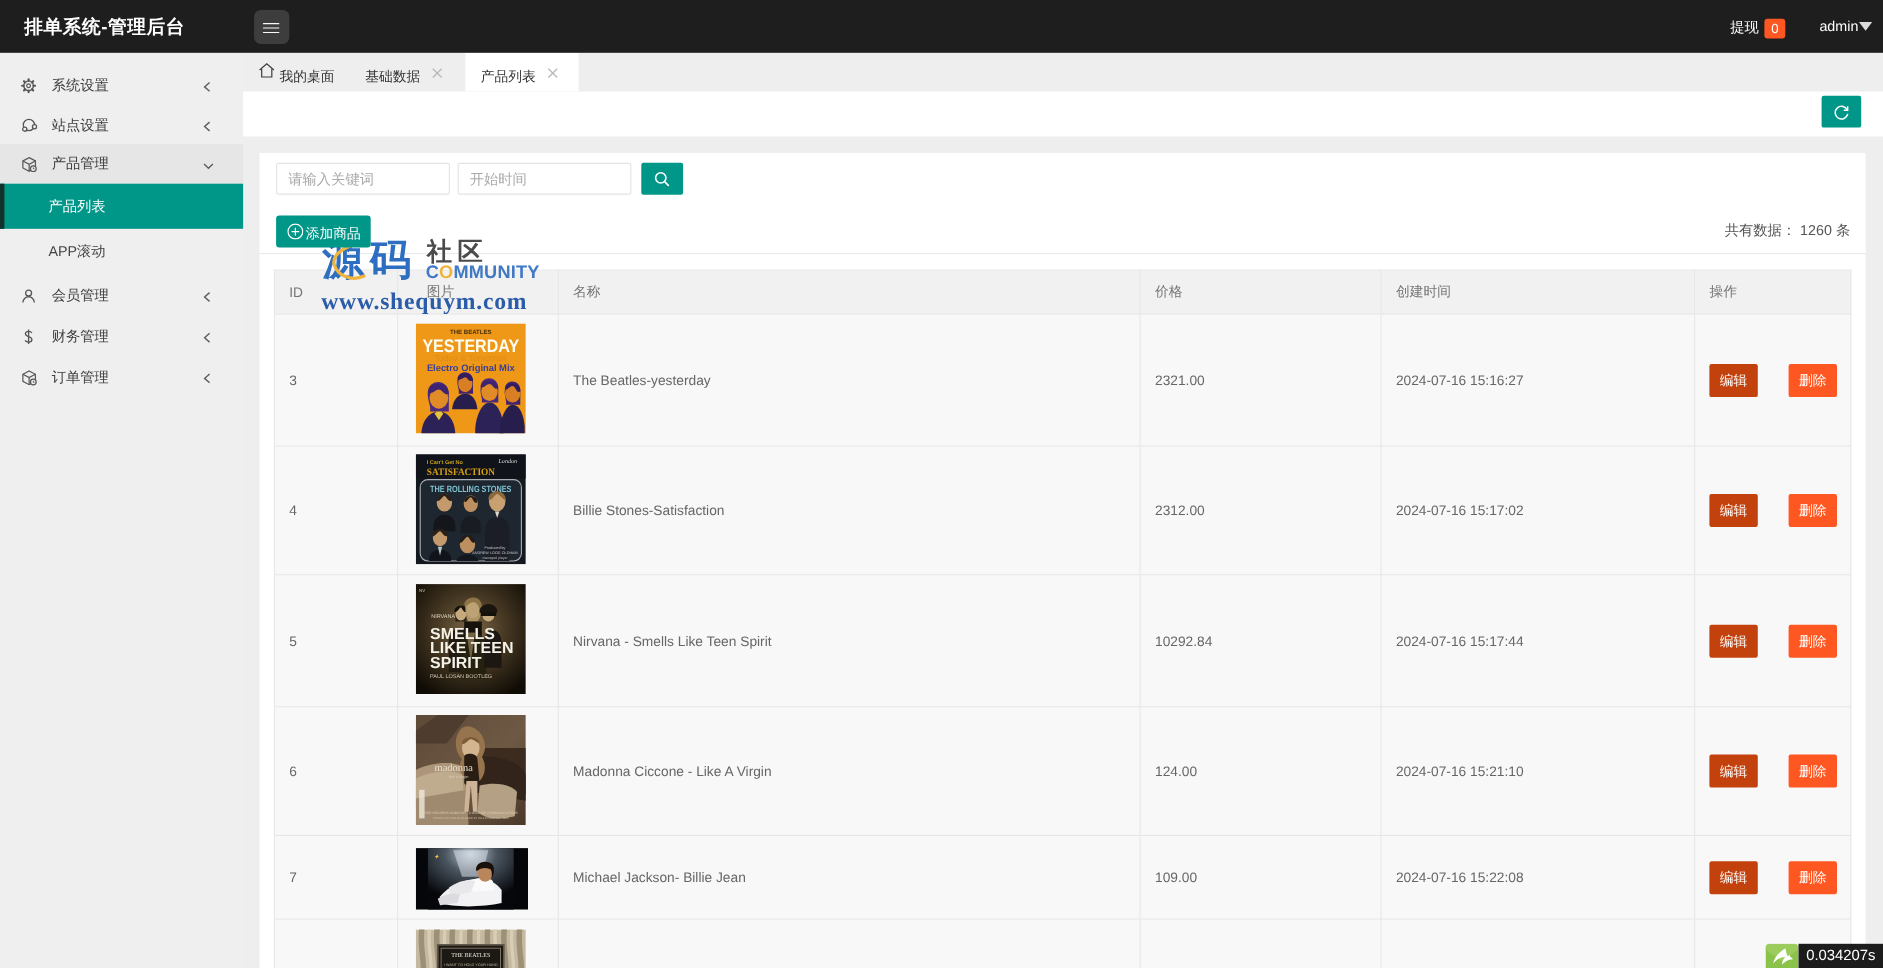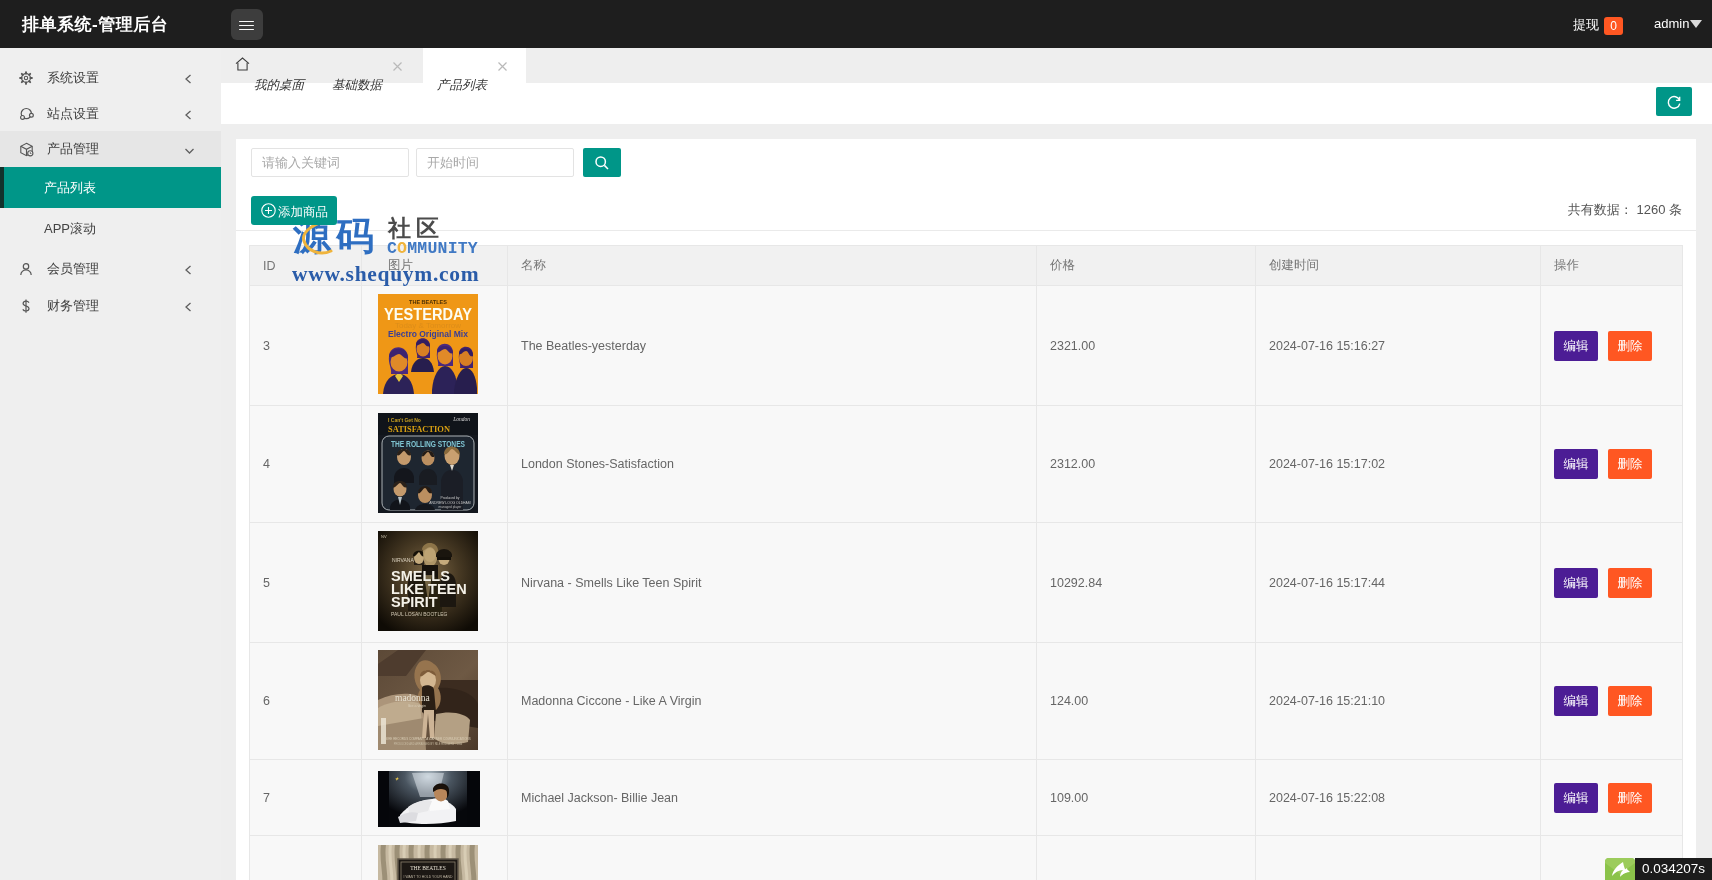--- a/index.html
+++ b/index.html
@@ -20,21 +20,21 @@
 .sitem .ico{position:absolute;left:19px;top:50%;transform:translateY(-50%);width:14px;height:14px;}
 .sitem .chev{position:absolute;left:184px;top:50%;transform:translateY(-50%);width:9px;height:11px;}
 .sub{position:absolute;left:0;width:221px;color:#444;font-size:13px;}
 .sub .txt{position:absolute;left:44px;top:50%;transform:translateY(-50%);}
 #subactive{top:119px;height:41px;background:#009688;}
 #subactive .txt{color:#fff;}
 #subactive .bar{position:absolute;left:0;top:0;width:4px;height:41px;background:#12322c;}
 
 #tabbar{position:absolute;left:221px;top:48px;width:1491px;height:35px;background:#eeeeee;z-index:4;}
 .tab{position:absolute;top:0;height:35px;font-size:12.5px;color:#333;}
-.tab .tt{position:absolute;top:29px;font-style:italic;}
+.tab .tt{position:absolute;top:14px;}
 #tab3{left:202px;width:103px;background:#fff;}
 #whitestrip{position:absolute;left:221px;top:83px;width:1491px;height:41px;background:#fff;z-index:3;}
 #refreshbtn{position:absolute;left:1656px;top:87px;width:36px;height:29px;background:#009688;border-radius:2px;z-index:4;}
 
 #panel{position:absolute;left:236px;top:139px;width:1460px;height:741px;background:#fff;}
 .inp{position:absolute;top:9px;width:158px;height:29px;border:1px solid #e3e3e3;border-radius:2px;background:#fff;font-size:13px;color:#a9a9a9;line-height:27px;padding-left:10px;}
 #inp1{left:15px;}
 #inp2{left:180px;}
 #searchbtn{position:absolute;left:347px;top:9px;width:38px;height:29px;background:#009688;border-radius:2px;}
 #addbtn{position:absolute;left:15px;top:57px;width:86px;height:29px;background:#009688;border-radius:3px;color:#fff;font-size:12.5px;z-index:4;}
@@ -43,21 +43,21 @@
 #divider{position:absolute;left:0;top:91px;width:1460px;height:1px;background:#eaeaea;}
 
 #tbl{position:absolute;left:13px;top:106px;width:1433px;border-collapse:collapse;table-layout:fixed;font-size:12.5px;color:#666;}
 #tbl th,#tbl td{border:1px solid #e7e7e7;font-weight:normal;text-align:left;padding:0 0 0 13px;}
 #tbl th{height:40px;background:#f1f1f1;color:#757575;}
 #tbl td{background:#f8f8f8;}
 #tbl td.imgc{padding:0 0 0 16px;}
 .rowimg{display:block;}
 .opc{padding-left:13px !important;}
 .btn{display:inline-block;width:44px;height:30px;border-radius:2px;color:#fff;font-size:12.5px;text-align:center;line-height:30px;vertical-align:middle;}
-.btn.e{background:#4c1d95;margin-right:10px;}
+.btn.e{background:#c2410c;margin-right:28px;}
 .btn.d{background:#ff5722;}
 
 #wm{position:absolute;left:236px;top:139px;width:1460px;height:603px;z-index:3;pointer-events:none;}
 
 #tracebox{position:absolute;left:1605px;top:858px;width:107px;height:22px;z-index:20;}
 </style>
 </head>
 <body>
 <div id="topbar">
   <div id="logo">排单系统-管理后台</div>
@@ -132,20 +132,32 @@
       <span class="chev"><svg width="9" height="11" viewBox="0 0 9 11" fill="none" stroke="#5f5f5f" stroke-width="1.3">
           <path d="M6.5 1.5 L2 5.5 L6.5 9.5"></path>
         </svg></span>
     </div>
   <div class="sitem" style="top:239px" id="it5">
       <span class="ico"><svg width="14" height="15" viewBox="0 0 14 15" fill="none" stroke="#565656" stroke-width="1.2">
           <path d="M10 3.6 C9.3 2.6 8.2 2.2 7 2.2 C5.3 2.2 4.1 3.1 4.1 4.4 C4.1 7.6 10 6.3 10 9.6 C10 11.1 8.6 12 7 12 C5.6 12 4.4 11.5 3.8 10.4"></path>
           <path d="M7 0.6 V13.8"></path>
         </svg></span>
       <span class="txt">财务管理</span>
+      <span class="chev"><svg width="9" height="11" viewBox="0 0 9 11" fill="none" stroke="#5f5f5f" stroke-width="1.3">
+          <path d="M6.5 1.5 L2 5.5 L6.5 9.5"></path>
+        </svg></span>
+    </div>
+  <div class="sitem" style="top:276px" id="it6">
+      <span class="ico"><svg width="15" height="15" viewBox="0 0 15 15" fill="none" stroke="#565656" stroke-width="1.1">
+          <path d="M7.5 1.3 L13.2 4.3 V10.7 L7.5 13.7 L1.8 10.7 V4.3 Z"></path>
+          <path d="M1.8 4.3 L7.5 7.3 L13.2 4.3 M7.5 7.3 V13.7"></path>
+          <circle cx="11.3" cy="11.3" r="2.6" fill="#efefef"></circle>
+          <path d="M11.3 10.2 V11.5 H12.4" stroke-width="0.9"></path>
+        </svg></span>
+      <span class="txt">订单管理</span>
       <span class="chev"><svg width="9" height="11" viewBox="0 0 9 11" fill="none" stroke="#5f5f5f" stroke-width="1.3">
           <path d="M6.5 1.5 L2 5.5 L6.5 9.5"></path>
         </svg></span>
     </div>
 </div>
 
 <div id="tabbar">
   <div class="tab" style="left:0;width:99px">
       <svg style="position:absolute;left:14px;top:9px" width="15" height="14" viewBox="0 0 15 14" fill="none" stroke="#3d3d3d" stroke-width="1.1">
         <path d="M1 6.6 L7.5 1 L14 6.6"></path>
@@ -271,21 +283,21 @@
 <path d="M12 94 C14 84 30 84 32 94 L32 97 H12 Z" fill="#11141a"></path>
                 <path d="M20 84 L22 92 L24 84 Z" fill="#b7c3c9"></path>
 <ellipse cx="47" cy="82" rx="7" ry="8" fill="#bb8f60"></ellipse>
                 <path d="M40 80 C40 71 54 71 54 80 C50 82 49 75 47 75 C45 75 42 82 40 80 Z" fill="#241c16"></path>
 <path d="M37 97 C39 89 55 89 57 97 Z" fill="#14171d"></path>
 <text x="72" y="86" font-size="3.4" fill="#c9c9c9" text-anchor="middle" font-family="Liberation Sans">Produced by</text>
 <text x="72" y="90.5" font-size="3.4" fill="#c9c9c9" text-anchor="middle" font-family="Liberation Sans">ANDREW LOOG OLDHAM</text>
 <text x="72" y="95" font-size="3.2" fill="#b9b9b9" text-anchor="middle" font-family="Liberation Sans">managed player</text>
 </svg></span>
           </td>
-          <td>London Stones-Satisfaction</td>
+          <td>Billie Stones-Satisfaction</td>
           <td>2312.00</td>
           <td>2024-07-16 15:17:02</td>
           <td class="opc"><span class="btn e">编辑</span><span class="btn d">删除</span></td>
         </tr>
     <tr style="height:120px">
           <td>5</td>
           <td class="imgc">
             <span class="rowimg" id="im3"><svg width="100" height="100" viewBox="0 0 100 100">
                 <defs>
 <radialGradient id="nv" cx="50%" cy="42%" r="68%">
@@ -423,21 +435,21 @@
   </tbody>
     </table>
 </div>
 
 <div id="wm">
 <div style="position:absolute;left:57px;top:72px;font-size:38px;font-weight:bold;color:#2e6ec1;letter-spacing:5px;font-family:'Liberation Sans',sans-serif;">源码</div>
 <svg style="position:absolute;left:48px;top:66px" width="70" height="80" viewBox="0 0 70 80" fill="none">
       <path d="M49 15 C30 17 17 27 20 36 C23 46 36 51 47 46" stroke="#f0b43c" stroke-width="3" stroke-linecap="round"></path>
     </svg>
 <div style="position:absolute;left:152px;top:74px;font-size:23px;font-weight:bold;color:#4b4b4b;letter-spacing:5px;">社区</div>
-<div style="position:absolute;left:151px;top:100px;font-size:16.5px;font-weight:bold;color:#4079c4;letter-spacing:0.2px;font-family:Liberation Mono, monospace;">C<span style="color:#f0b43c">O</span>MMUNITY</div>
+<div style="position:absolute;left:151px;top:100px;font-size:16.5px;font-weight:bold;color:#4079c4;letter-spacing:0.2px;">C<span style="color:#f0b43c">O</span>MMUNITY</div>
 <div style="position:absolute;left:56px;top:123px;font-size:21.5px;font-weight:bold;color:#2a5ca9;font-family:'Liberation Serif',serif;letter-spacing:0.7px;">www.shequym.com</div>
 </div>
 <div id="tracebox">
     <svg style="position:absolute;left:0;top:0" width="30" height="22" viewBox="0 0 30 22">
 <path d="M0 4 a4 4 0 0 1 4 -4 H26 a4 4 0 0 1 4 4 V22 H0 Z" fill="#8bc34a"></path>
 <path d="M0 4 a4 4 0 0 1 4 -4 H26 a4 4 0 0 1 4 4 V5 L15 16 L0 5 Z" fill="#9ccc5c"></path>
 <path d="M18 4 C12 8 8 12 7 18 C10 14 14 12 18 12 C16 14 15 16 15 19 C17 16 19 15 22 14 C20 12 19 9 18 4 Z" fill="#fff"></path>
 <path d="M22 10 C19 12 17 14 16 18 C19 15 22 14 25 14 C23 12 22 12 22 10 Z" fill="#fff"></path>
 </svg>
 <div style="position:absolute;left:30px;top:0;width:77px;height:38px;background:#1c1c1c;color:#fff;font-size:13.5px;line-height:21px;text-align:center;">0.034207s</div>

